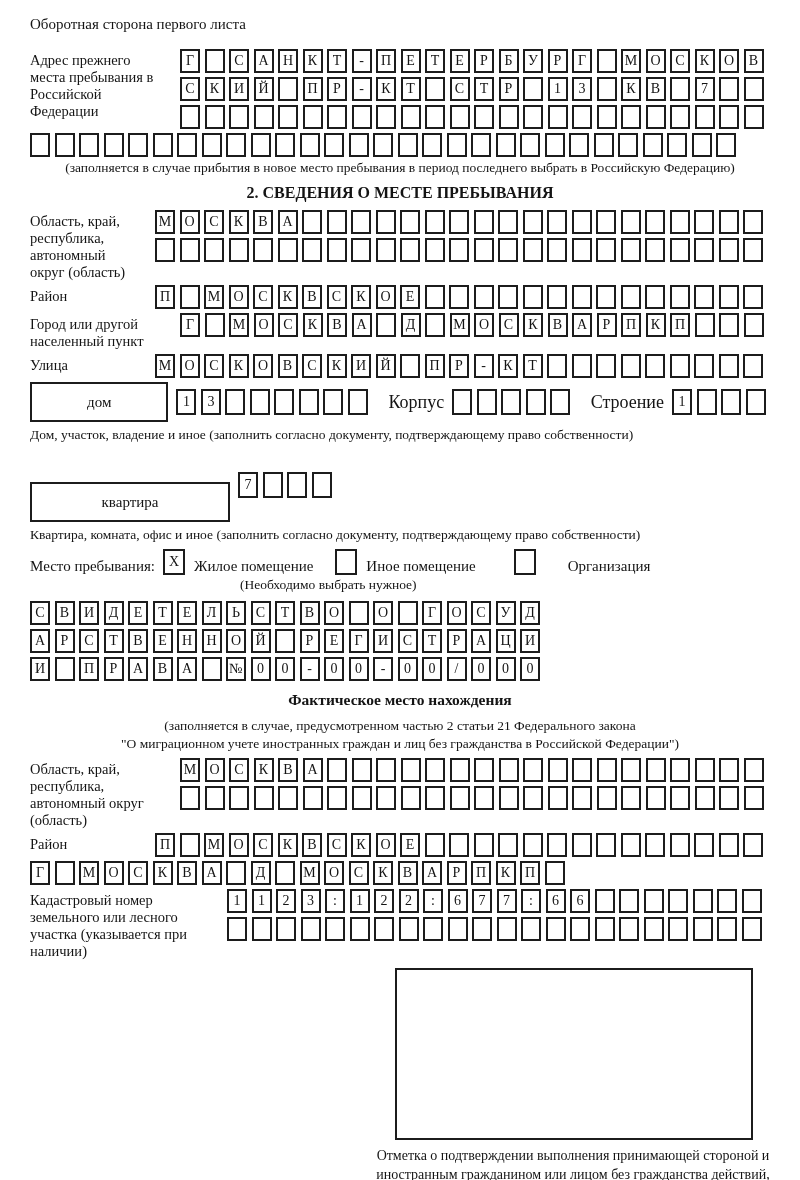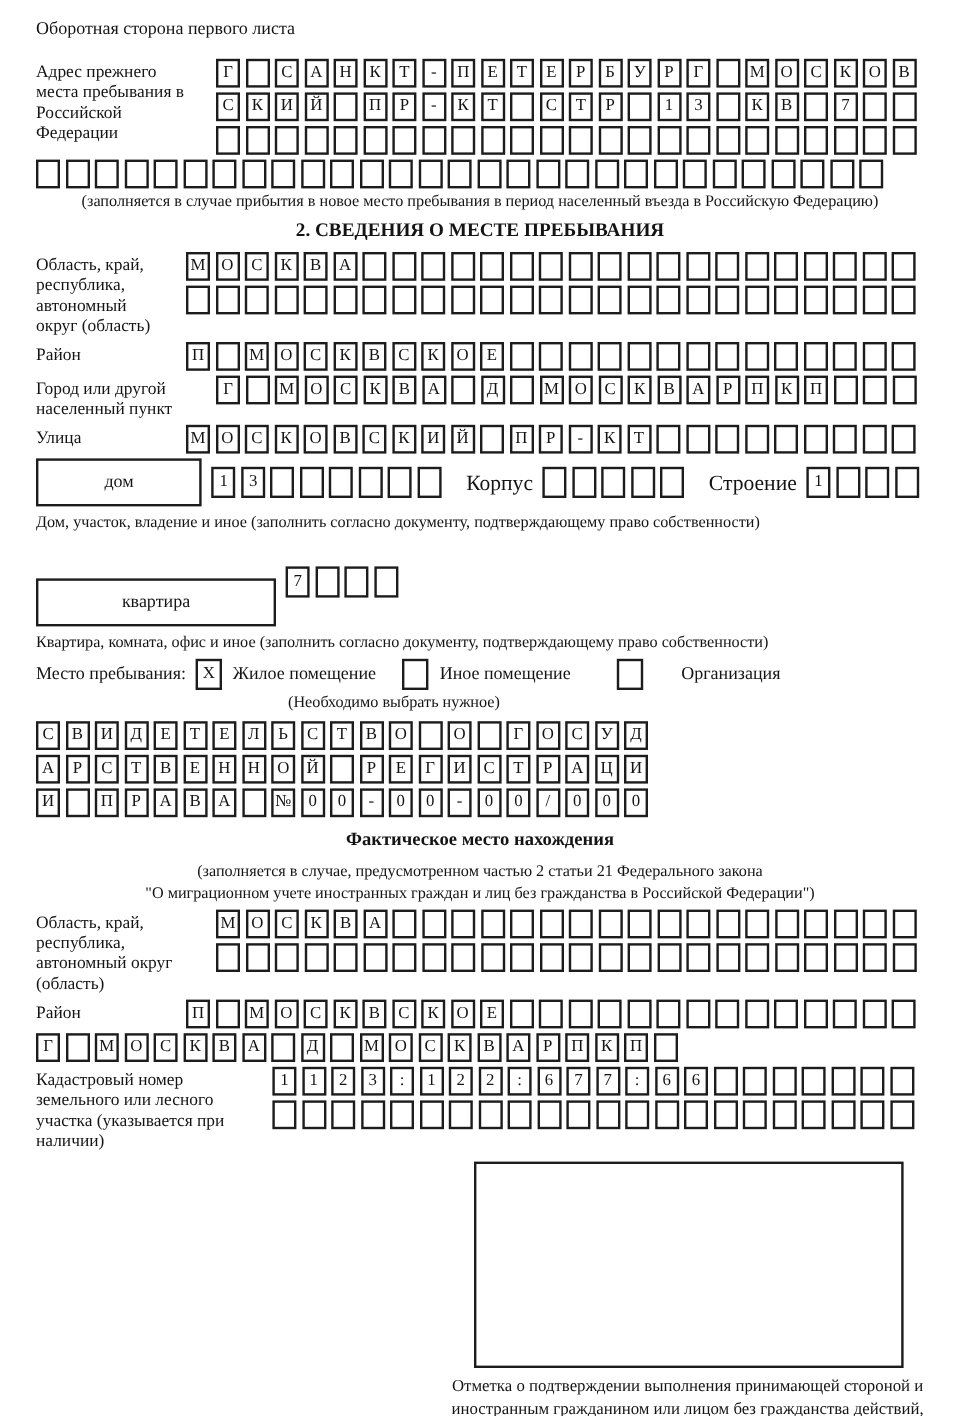--- a/index.html
+++ b/index.html
@@ -37,21 +37,21 @@
   .widefield {
     border:2px solid #1c1c1c; height:40px;
     display:flex; align-items:center; justify-content:center;
     font-size:15px; margin-right:8px;
   }
   .w-dom { width:168px; }
   .w-kv  { width:200px;margin-top:34px; }
   .inline-lbl { margin:0 8px 0 16px; font-size:18px; white-space:nowrap; }
   .house-row .box, .apt-row .box, .stay-row .box { height:26px; }
 
-  .stay-row { display:flex; align-items:center; margin:6px 0 2px 0; }
+  .stay-row { display:flex; align-items:flex-end; margin:6px 0 2px 0; }
   .stay-row .checkbox {
     flex:0 0 22px; width:22px; height:26px;
     border:2px solid #1c1c1c; margin:0 0 0 8px;
     display:flex; align-items:center; justify-content:center; font-size:14px;
   }
   .stay-row .opt { margin-left:9px; white-space:nowrap; }
   .stay-note { font-size:13.5px; margin:2px 0 8px 210px; }
 
   .markbox {
     width:358px; height:172px;
@@ -175,21 +175,21 @@
     <span class="box"></span>
     <span class="box"></span>
     <span class="box"></span>
     <span class="box"></span>
     <span class="box"></span>
     <span class="box"></span>
     <span class="box"></span>
     <span class="box"></span>
     <span class="box"></span>
   </div>
-<div class="note center">(заполняется в случае прибытия в новое место пребывания в период населенный въезда в Российскую Федерацию)</div>
+<div class="note center">(заполняется в случае прибытия в новое место пребывания в период последнего выбрать в Российскую Федерацию)</div>
 
 <div class="h2">2. СВЕДЕНИЯ О МЕСТЕ ПРЕБЫВАНИЯ</div>
 
 <div class="frow">
   <div class="lbl w125">Область, край, республика, автономный округ (область)</div>
   <div class="cells">
     <div class="boxrow">
         <span class="box">М</span>
         <span class="box">О</span>
         <span class="box">С</span>

